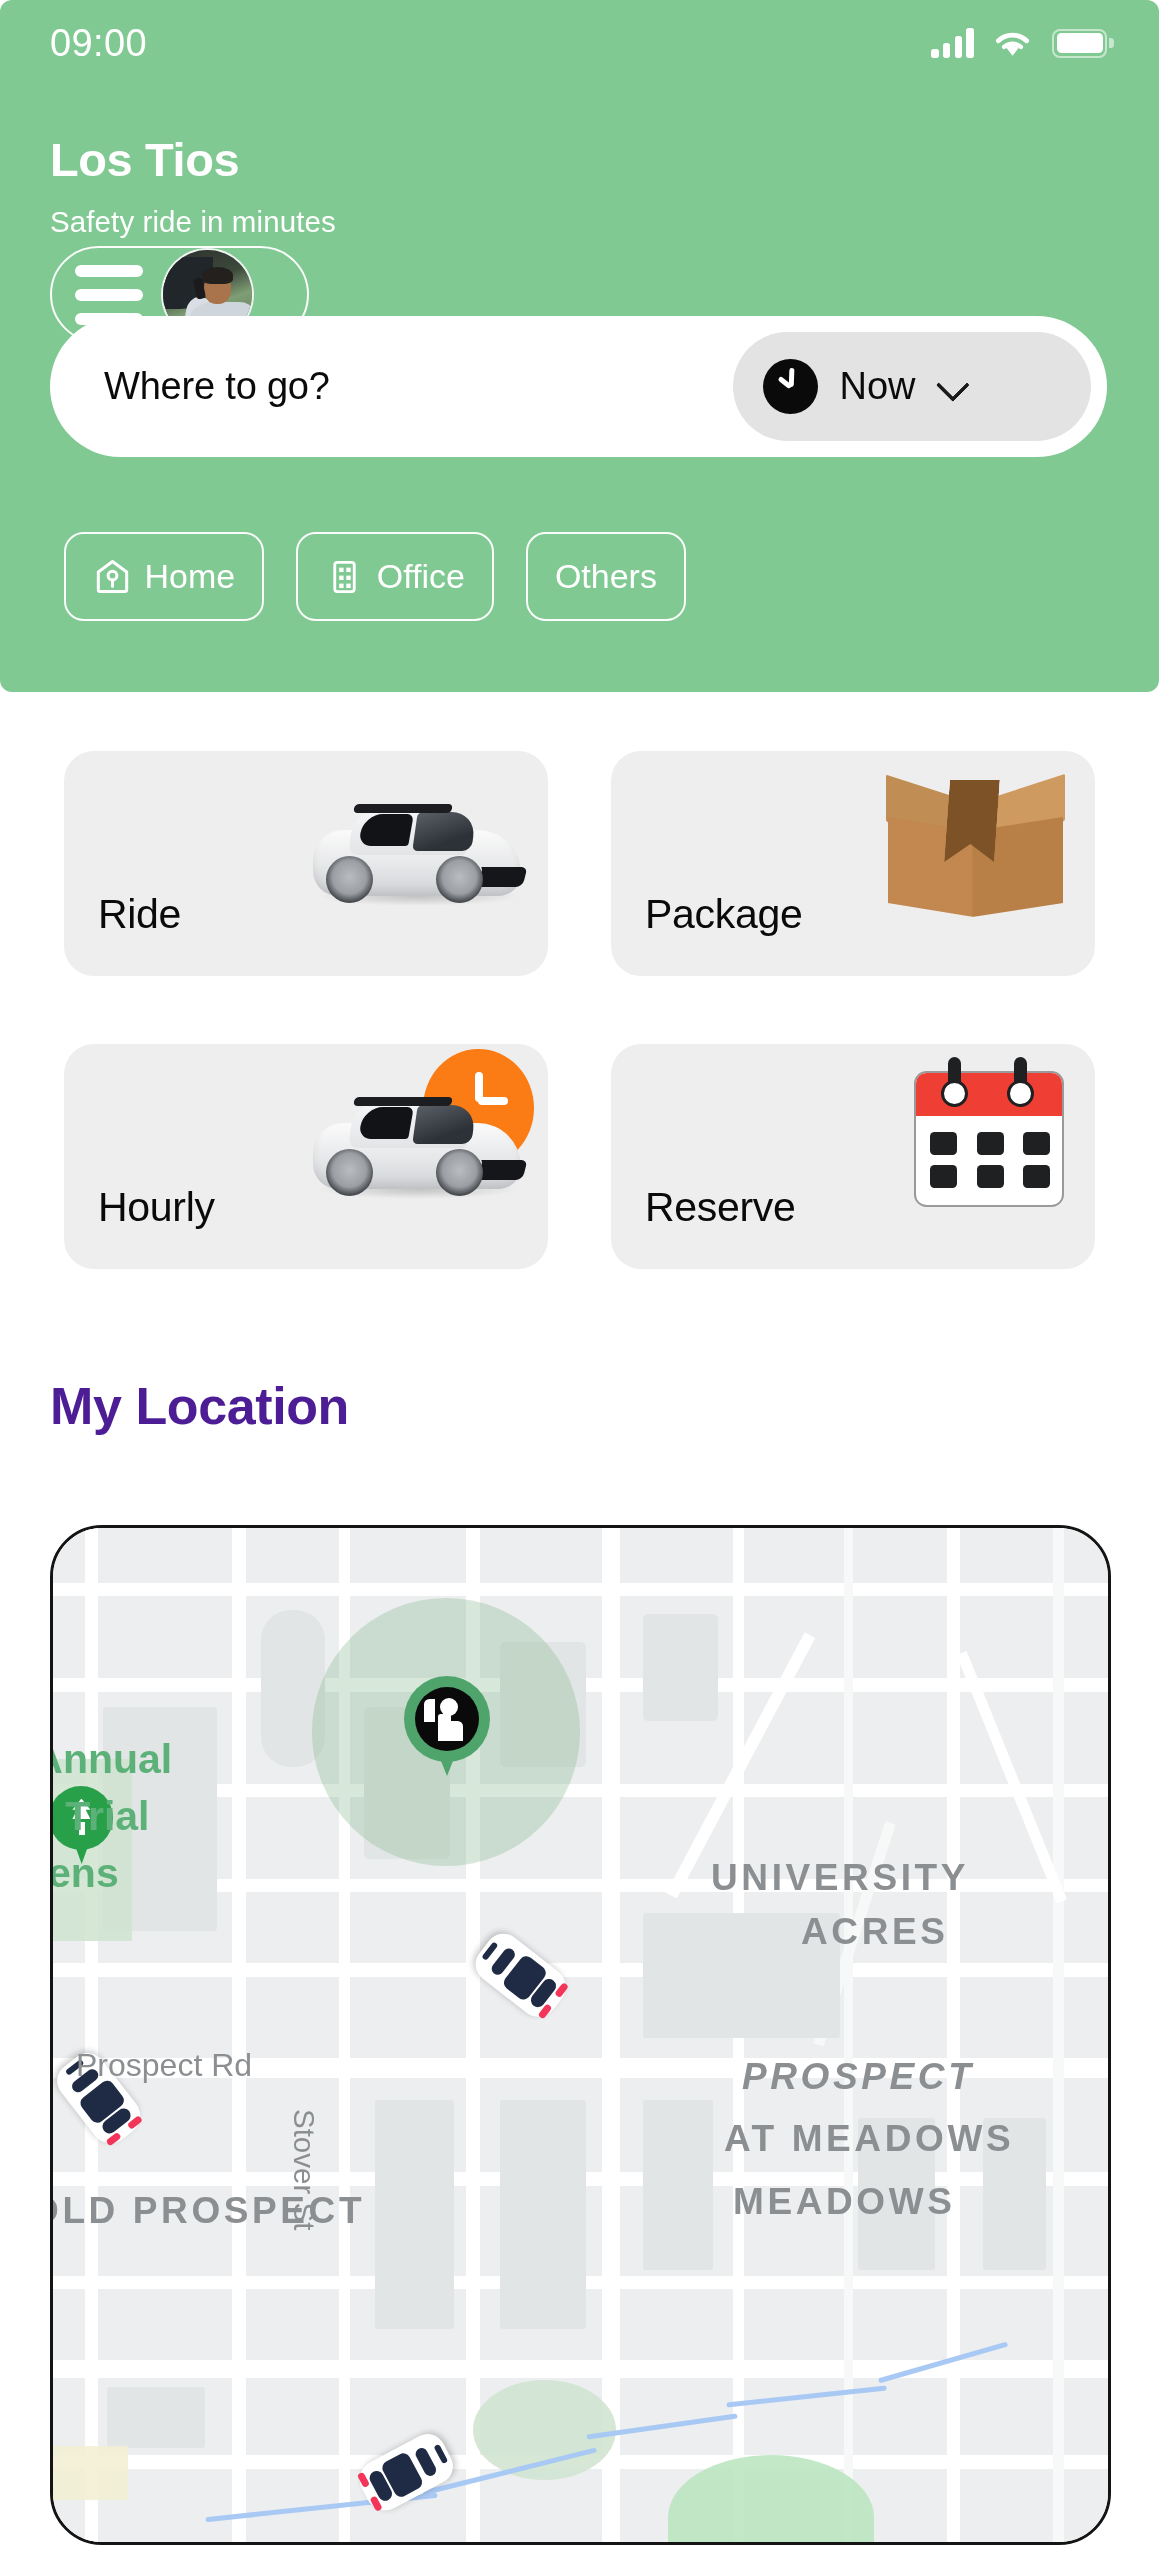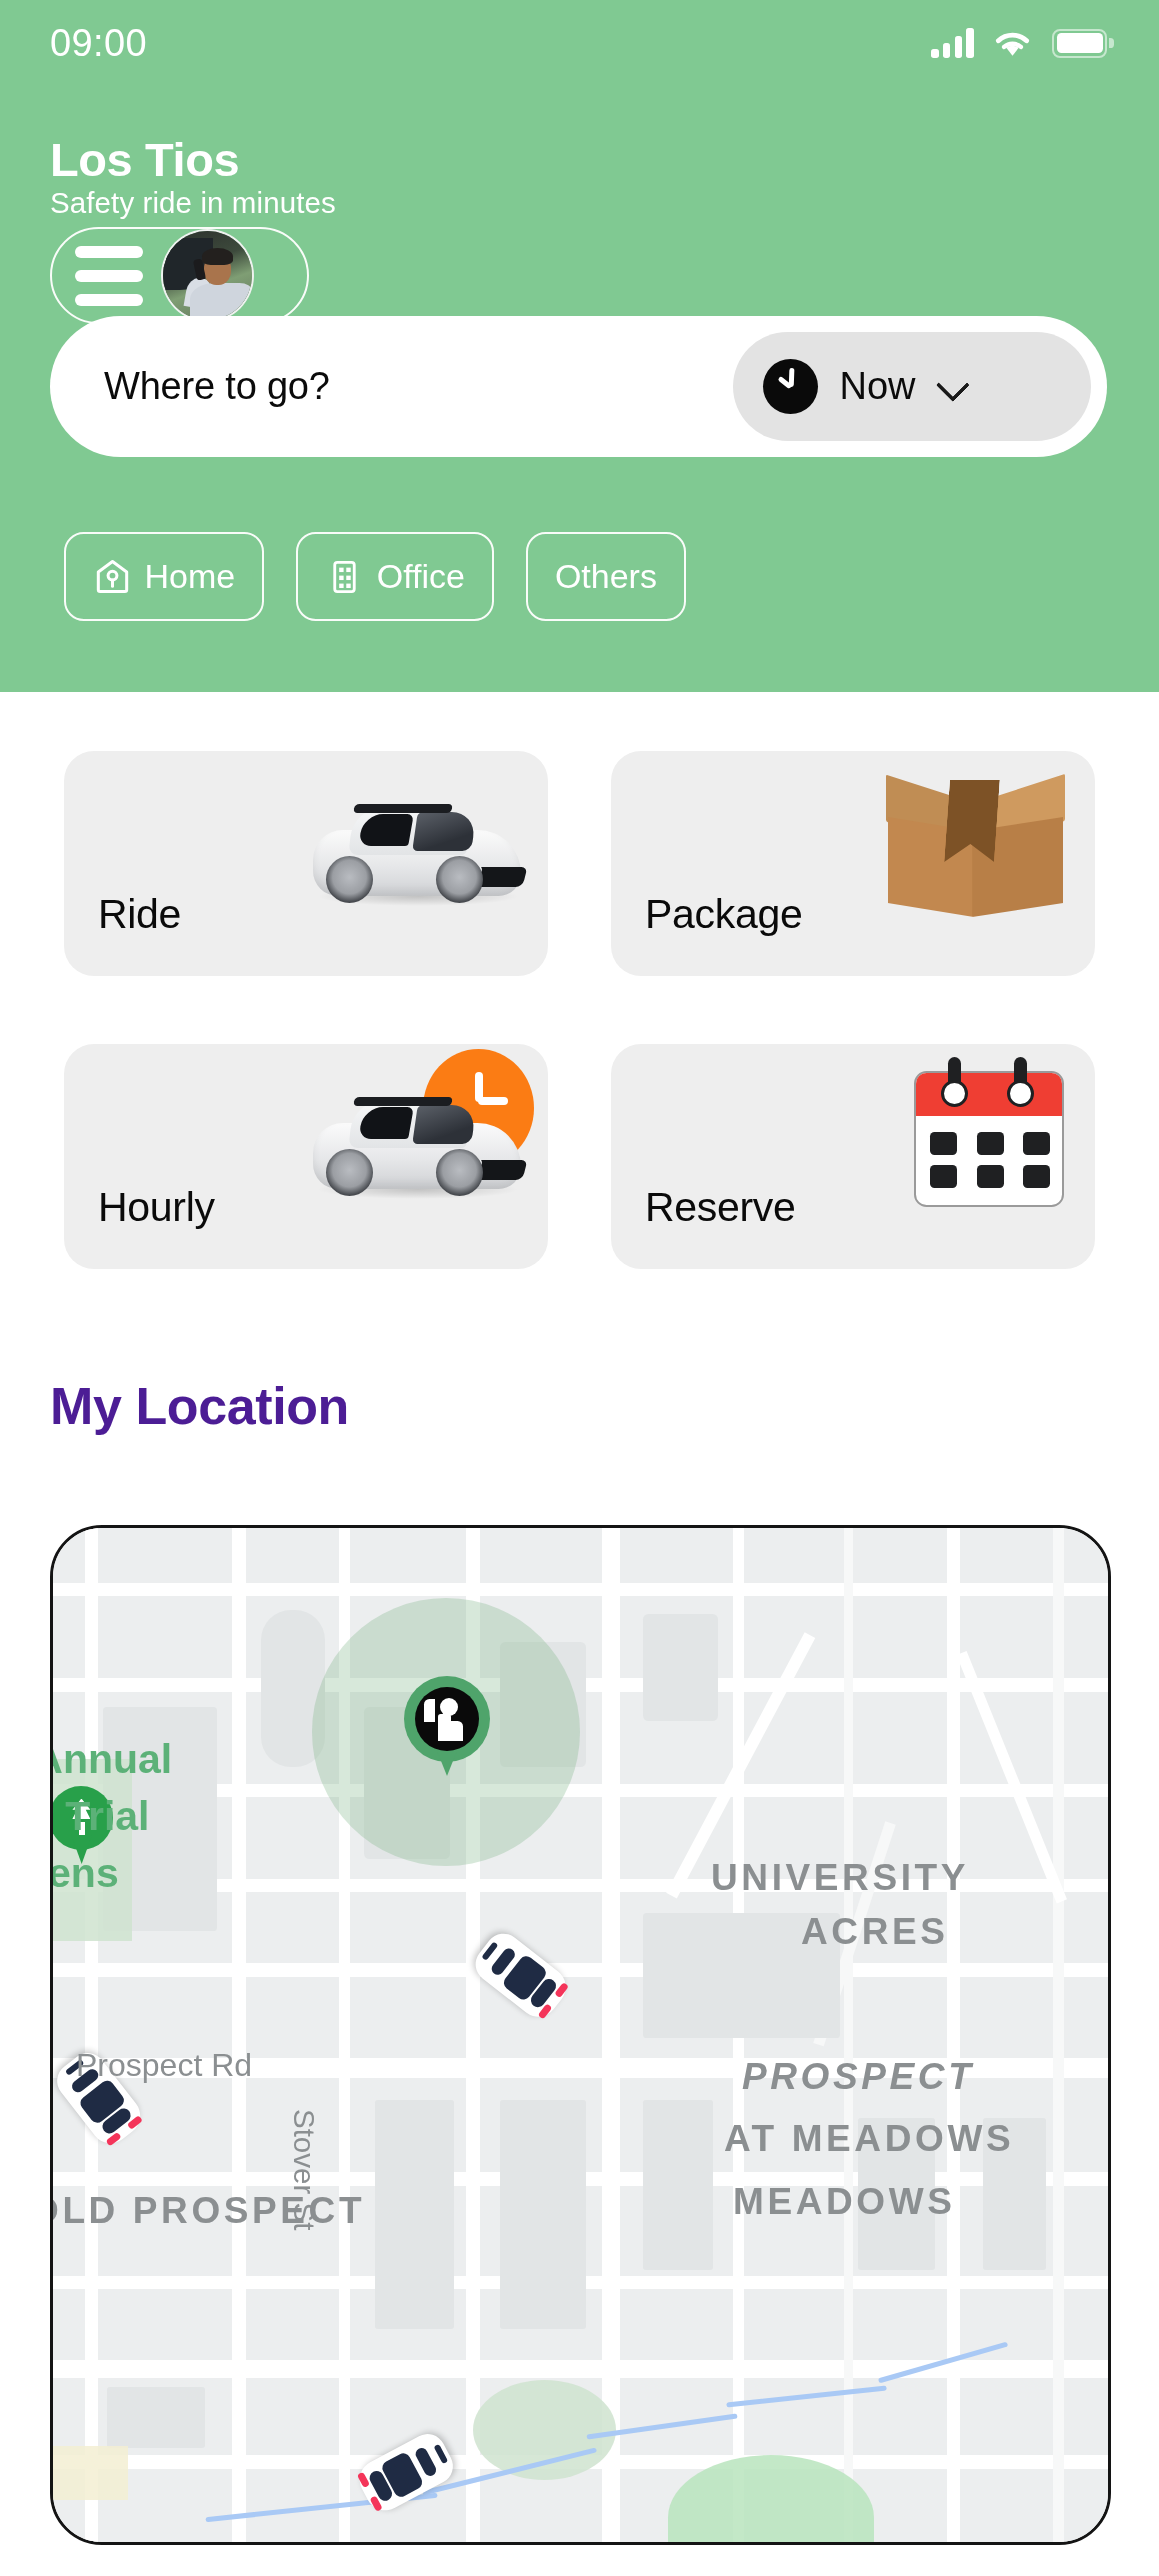--- a/index.html
+++ b/index.html
@@ -9,20 +9,21 @@
     font-family: "Liberation Sans", sans-serif;
     overflow: hidden;
   }
   #app { position: relative; width: 1159px; height: 2576px; background: #fff; }
 
   
   .header {
     position: absolute; top: 0; left: 0;
     width: 1159px; height: 692px;
     background: #80c992;
+    border-radius: 12px;
   }
   .statusbar {
     position: absolute; top: 0; left: 0; width: 1159px; height: 86px;
     display: flex; align-items: center; justify-content: space-between;
     padding: 0 52px 0 50px;
   }
   .status-time {
     color: #ffffff; font-size: 38px; font-weight: 400; letter-spacing: 0.4px;
   }
   .status-icons { display: flex; align-items: center; gap: 19.7px; }
@@ -50,21 +51,21 @@
   .brandrow {
     position: absolute; top: 130px; left: 50px; right: 50px; height: 134px;
     display: flex; align-items: flex-start; justify-content: space-between; flex-direction: column;
   }
   .brand-text { padding-top: 5.4px; }
   .brand-title {
     color: #ffffff; font-size: 47px; font-weight: 700; line-height: 1.08;
     letter-spacing: -0.4px;
   }
   .brand-sub {
-    color: #ffffff; font-size: 29.5px; font-weight: 400; margin-top: 0;
+    color: #ffffff; font-size: 29.5px; font-weight: 400; margin-top: 19px;
     letter-spacing: 0.1px;
   }
   .menu-pill {
     width: 259px; height: 114px; border: 2.7px solid rgba(255,255,255,.95);
     border-radius: 57px; display: flex; align-items: center;
     padding: 0 12.5px 0 23px; gap: 18px; margin-top: 7.2px;
   }
   .burger { display: flex; flex-direction: column; gap: 12.5px; }
   .burger span {
     display: block; width: 68px; height: 11.6px; background: #fff; border-radius: 7.2px;

